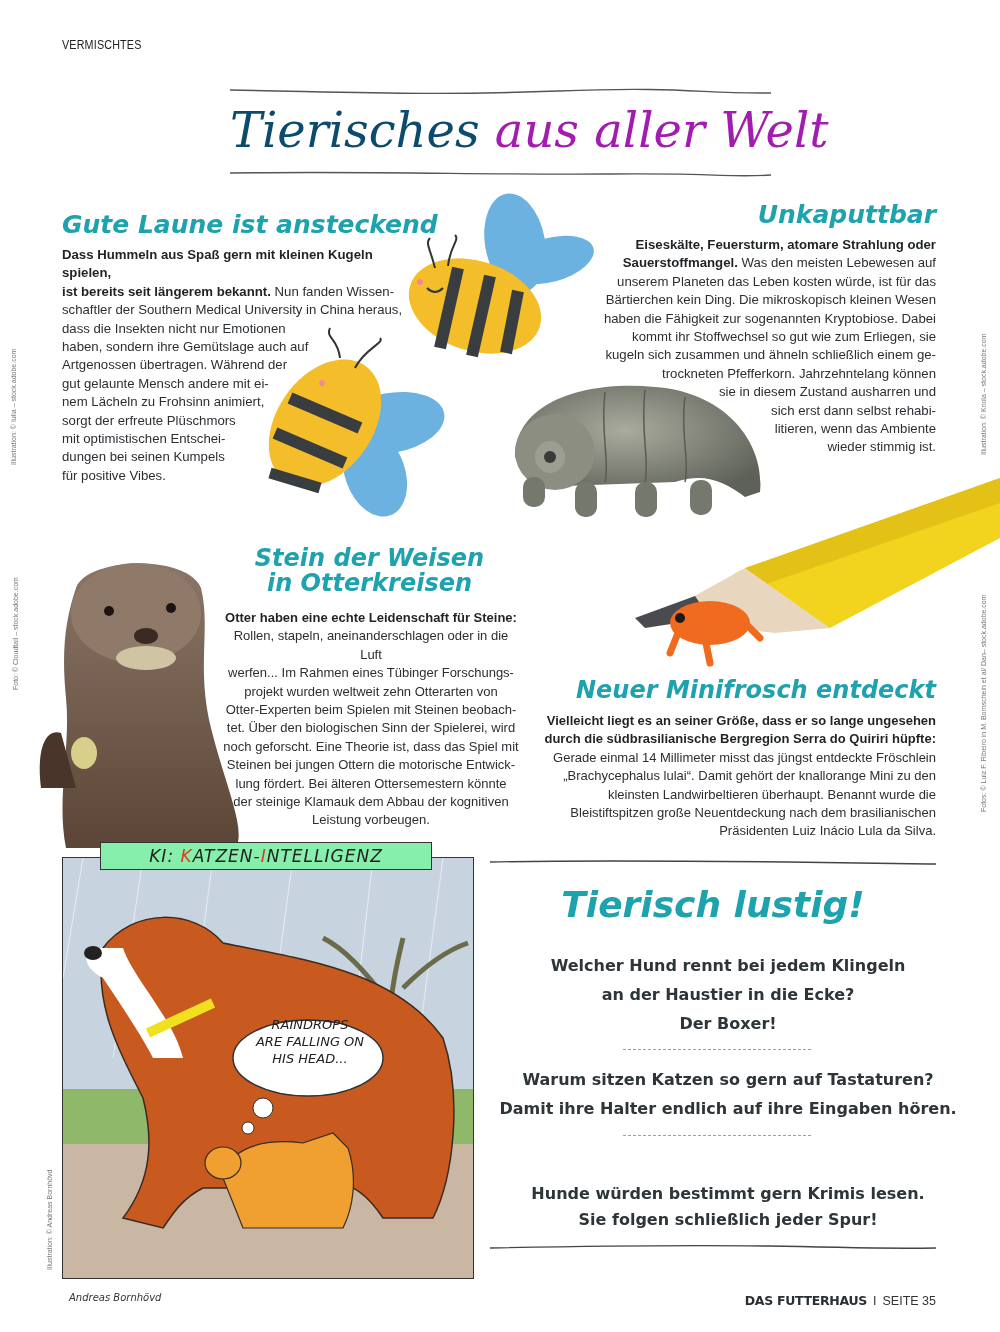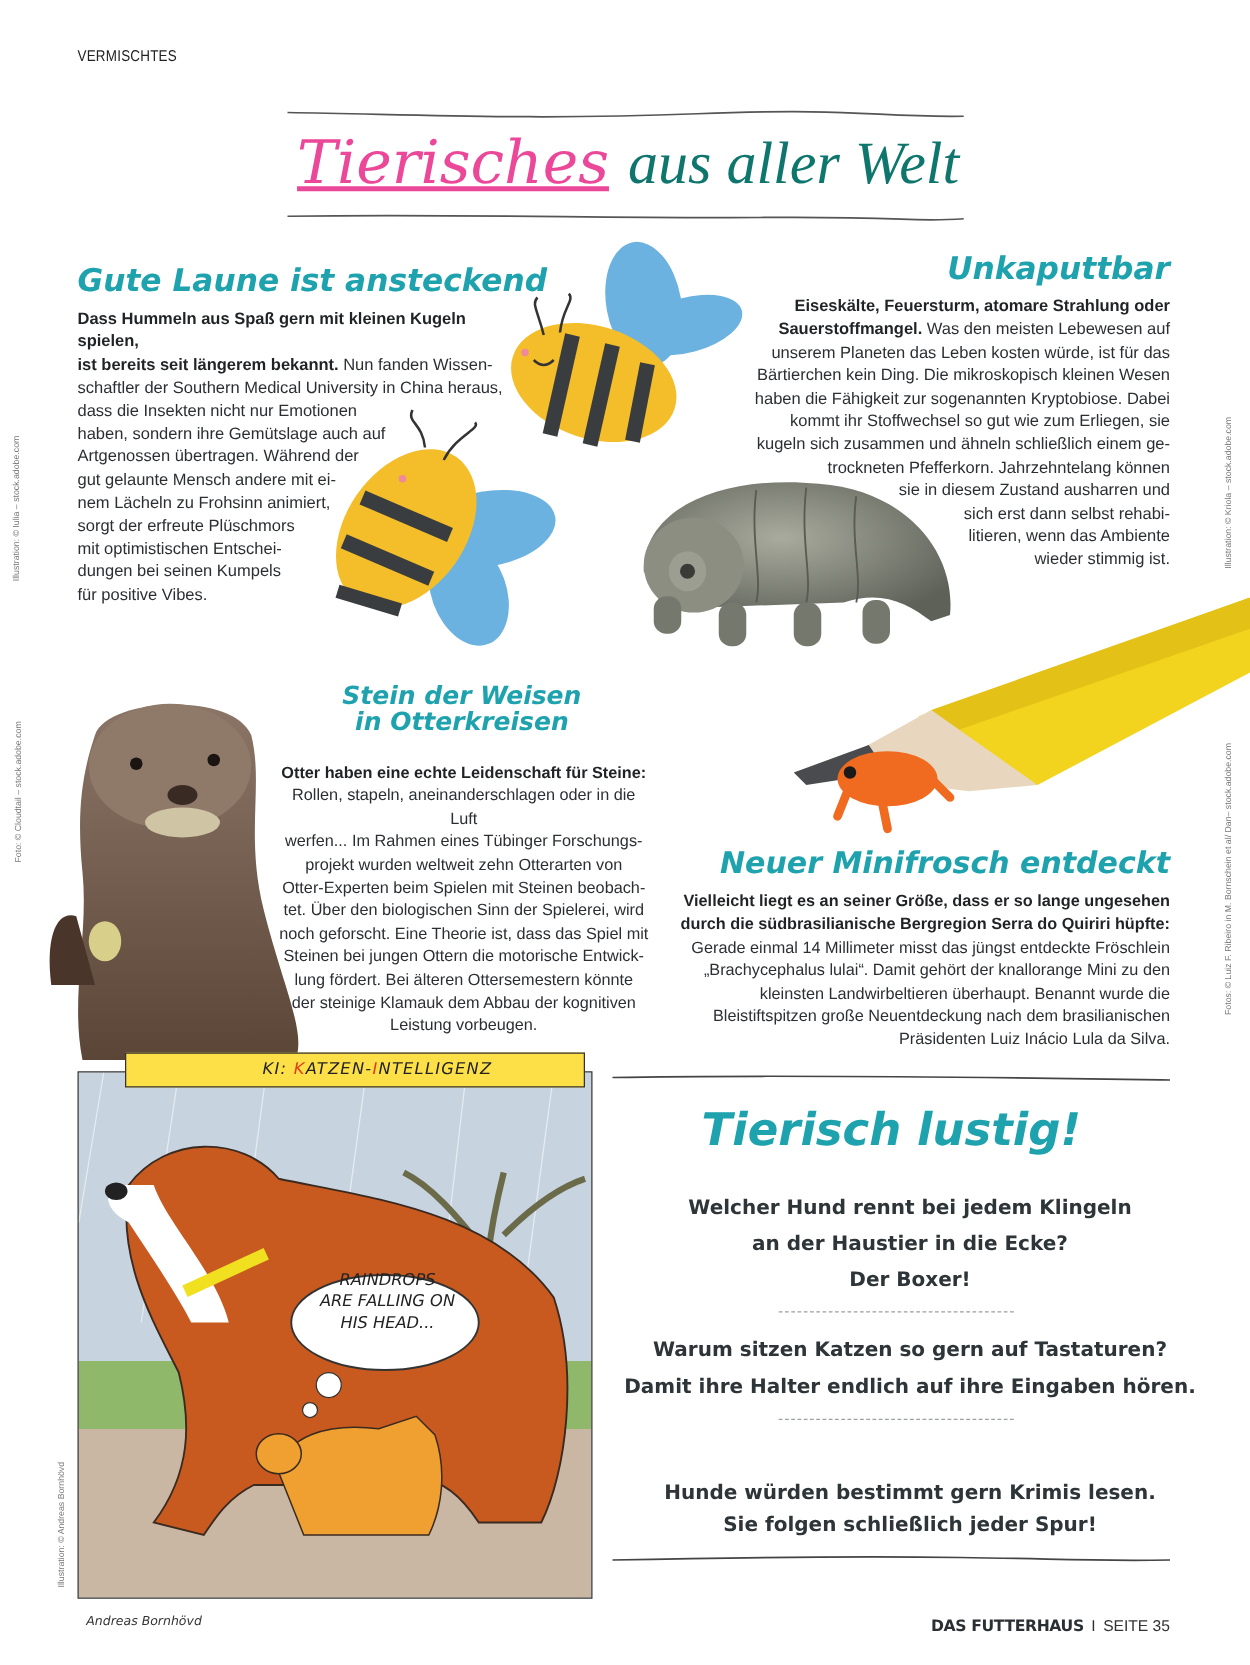--- a/index.html
+++ b/index.html
@@ -2,22 +2,22 @@
 <html><head>
 <meta charset="utf-8">
 <style>
   html, body { margin:0; padding:0; }
   body { width:1000px; height:1332px; background:#ffffff; position:relative; overflow:hidden;
          font-family:"Liberation Sans", sans-serif; color:#2a2f33; }
   .abs { position:absolute; }
   .section-label { left:62px; top:38px; font-size:12.5px; letter-spacing:0.2px; color:#222; font-family:"Liberation Sans", sans-serif; transform:scaleX(0.86); transform-origin:left; }
   .wavy { position:absolute; }
   .main-title { left:230px; top:98px; width:545px; text-align:center; font-family:"DejaVu Serif", serif; font-style:italic; font-size:48px; line-height:64px; white-space:nowrap; }
-  .main-title .t1 { color:#ec4899;text-decoration:underline; }
-  .main-title .t2 { color:#0f766e;font-family:Liberation Serif, serif; }
+  .main-title .t1 { color:#0c4a6e; }
+  .main-title .t2 { color:#a21caf; }
   .h { color:#1ea2ad; font-weight:bold; font-family:"DejaVu Sans", sans-serif; line-height:1.05;font-style:italic; }
   .body { font-size:13.2px; line-height:18.4px; color:#2b2f33; font-family:"Liberation Sans", sans-serif; }
   .body b { color:#1f2326; }
   .credit { font-size:7px; color:#777; white-space:nowrap; transform-origin:left top; transform:rotate(-90deg); font-family:"Liberation Sans", sans-serif; }
   .joke { text-align:center; font-weight:bold; font-size:16px; line-height:29px; color:#2e3538; font-family:"DejaVu Sans", sans-serif; }
   .dash { border-top:1.5px dashed #9aa0a4; height:0; }
   .footer { right:64px; top:1293px; font-size:12.5px; white-space:nowrap; }
   .footer .brand { font-weight:bold; font-family:"DejaVu Sans", sans-serif; letter-spacing:-0.3px; }
   .footer .sep { margin:0 6px; color:#333; }
   .footer .pg { color:#333; }
@@ -126,21 +126,21 @@
 <svg class="abs" style="left:635px;top:478px" width="365" height="190">
   <polygon points="365,0 365,60 195,150 130,150 100,95" fill="#f2d41e"></polygon>
   <polygon points="365,0 110,90 120,110 365,25" fill="#e3c116"></polygon>
   <polygon points="110,90 195,150 140,155 20,140" fill="#e8d7be"></polygon>
   <polygon points="0,140 60,118 75,140 10,150" fill="#4a4b4e"></polygon>
   <ellipse cx="75" cy="145" rx="40" ry="22" fill="#f06a1f"></ellipse>
   <path d="M45 150 L35 175 M70 160 L75 185 M105 140 L125 160" stroke="#f06a1f" stroke-width="7" stroke-linecap="round"></path>
   <circle cx="45" cy="140" r="5" fill="#1a1a1a"></circle>
 </svg>
 
-<div class="abs h" style="left:232px;top:546px;width:275px;text-align:center;font-size:20px;">
+<div class="abs h" style="left:232px;top:546px;width:275px;text-align:center;font-size:24px;">
   <span class="line">Stein der Weisen</span>
   <span class="line">in Otterkreisen</span>
 </div>
 <div class="abs body" style="left:222px;top:609px;width:298px;text-align:center;font-size:13px;">
   <span class="line"><b>Otter haben eine echte Leidenschaft für Steine:</b></span>
   <span class="line">Rollen, stapeln, aneinanderschlagen oder in die Luft</span>
   <span class="line">werfen... Im Rahmen eines Tübinger Forschungs-</span>
   <span class="line">projekt wurden weltweit zehn Otterarten von</span>
   <span class="line">Otter-Experten beim Spielen mit Steinen beobach-</span>
   <span class="line">tet. Über den biologischen Sinn der Spielerei, wird</span>
@@ -202,21 +202,21 @@
     <path d="M160 320 C165 290, 200 280, 240 285 L270 275 L285 290 C295 320, 290 350, 280 370 L180 370 Z" fill="#f0a030" stroke="#3a2a20" stroke-width="1.2"></path>
     <ellipse cx="160" cy="305" rx="18" ry="16" fill="#f0a030" stroke="#3a2a20" stroke-width="1.2"></ellipse>
   </svg>
   <div class="abs" style="left:152px;top:158px;width:190px;text-align:center;font-family:'DejaVu Sans', sans-serif;font-style:italic;font-size:13px;line-height:17px;color:#222;">
     <span class="line">RAINDROPS</span>
     <span class="line">ARE FALLING ON</span>
     <span class="line">HIS HEAD...</span>
   </div>
   <div class="abs" style="left:6px;top:398px;font-family:'DejaVu Sans', sans-serif;font-style:italic;font-size:10px;color:#333;margin-top:36px;">Andreas Bornhövd</div>
 </div>
-<div class="abs" style="left:100px;top:842px;width:330px;height:26px;background:#fde047;border:1.5px solid #333;text-align:center;font-family:'DejaVu Sans', sans-serif;font-style:italic;font-size:13px;line-height:26px;color:#222;letter-spacing:1px;white-space:nowrap;padding-left:36px;">
+<div class="abs" style="left:100px;top:842px;width:330px;height:26px;background:#86efac;border:1.5px solid #333;text-align:center;font-family:'DejaVu Sans', sans-serif;font-style:italic;font-size:17px;line-height:26px;color:#222;letter-spacing:1px;white-space:nowrap;">
   <span>KI: </span><span style="color:#e23a1c">K</span><span>ATZEN-</span><span style="color:#e23a1c">I</span><span>NTELLIGENZ</span>
 </div>
 <div class="abs credit" style="left:46px;top:1270px;">Illustration: © Andreas Bornhövd</div>
 
 <svg class="wavy" style="left:488px;top:858px" width="450" height="10">
   <path d="M2 4 C100 2, 200 3, 300 4 S420 6, 448 6" stroke="#444" stroke-width="1.4" fill="none"></path>
 </svg>
 <div class="abs h" style="left:488px;top:886px;width:450px;text-align:center;font-size:36px;">Tierisch lustig!</div>
 
 <div class="abs joke" style="left:488px;top:951px;width:480px;">

